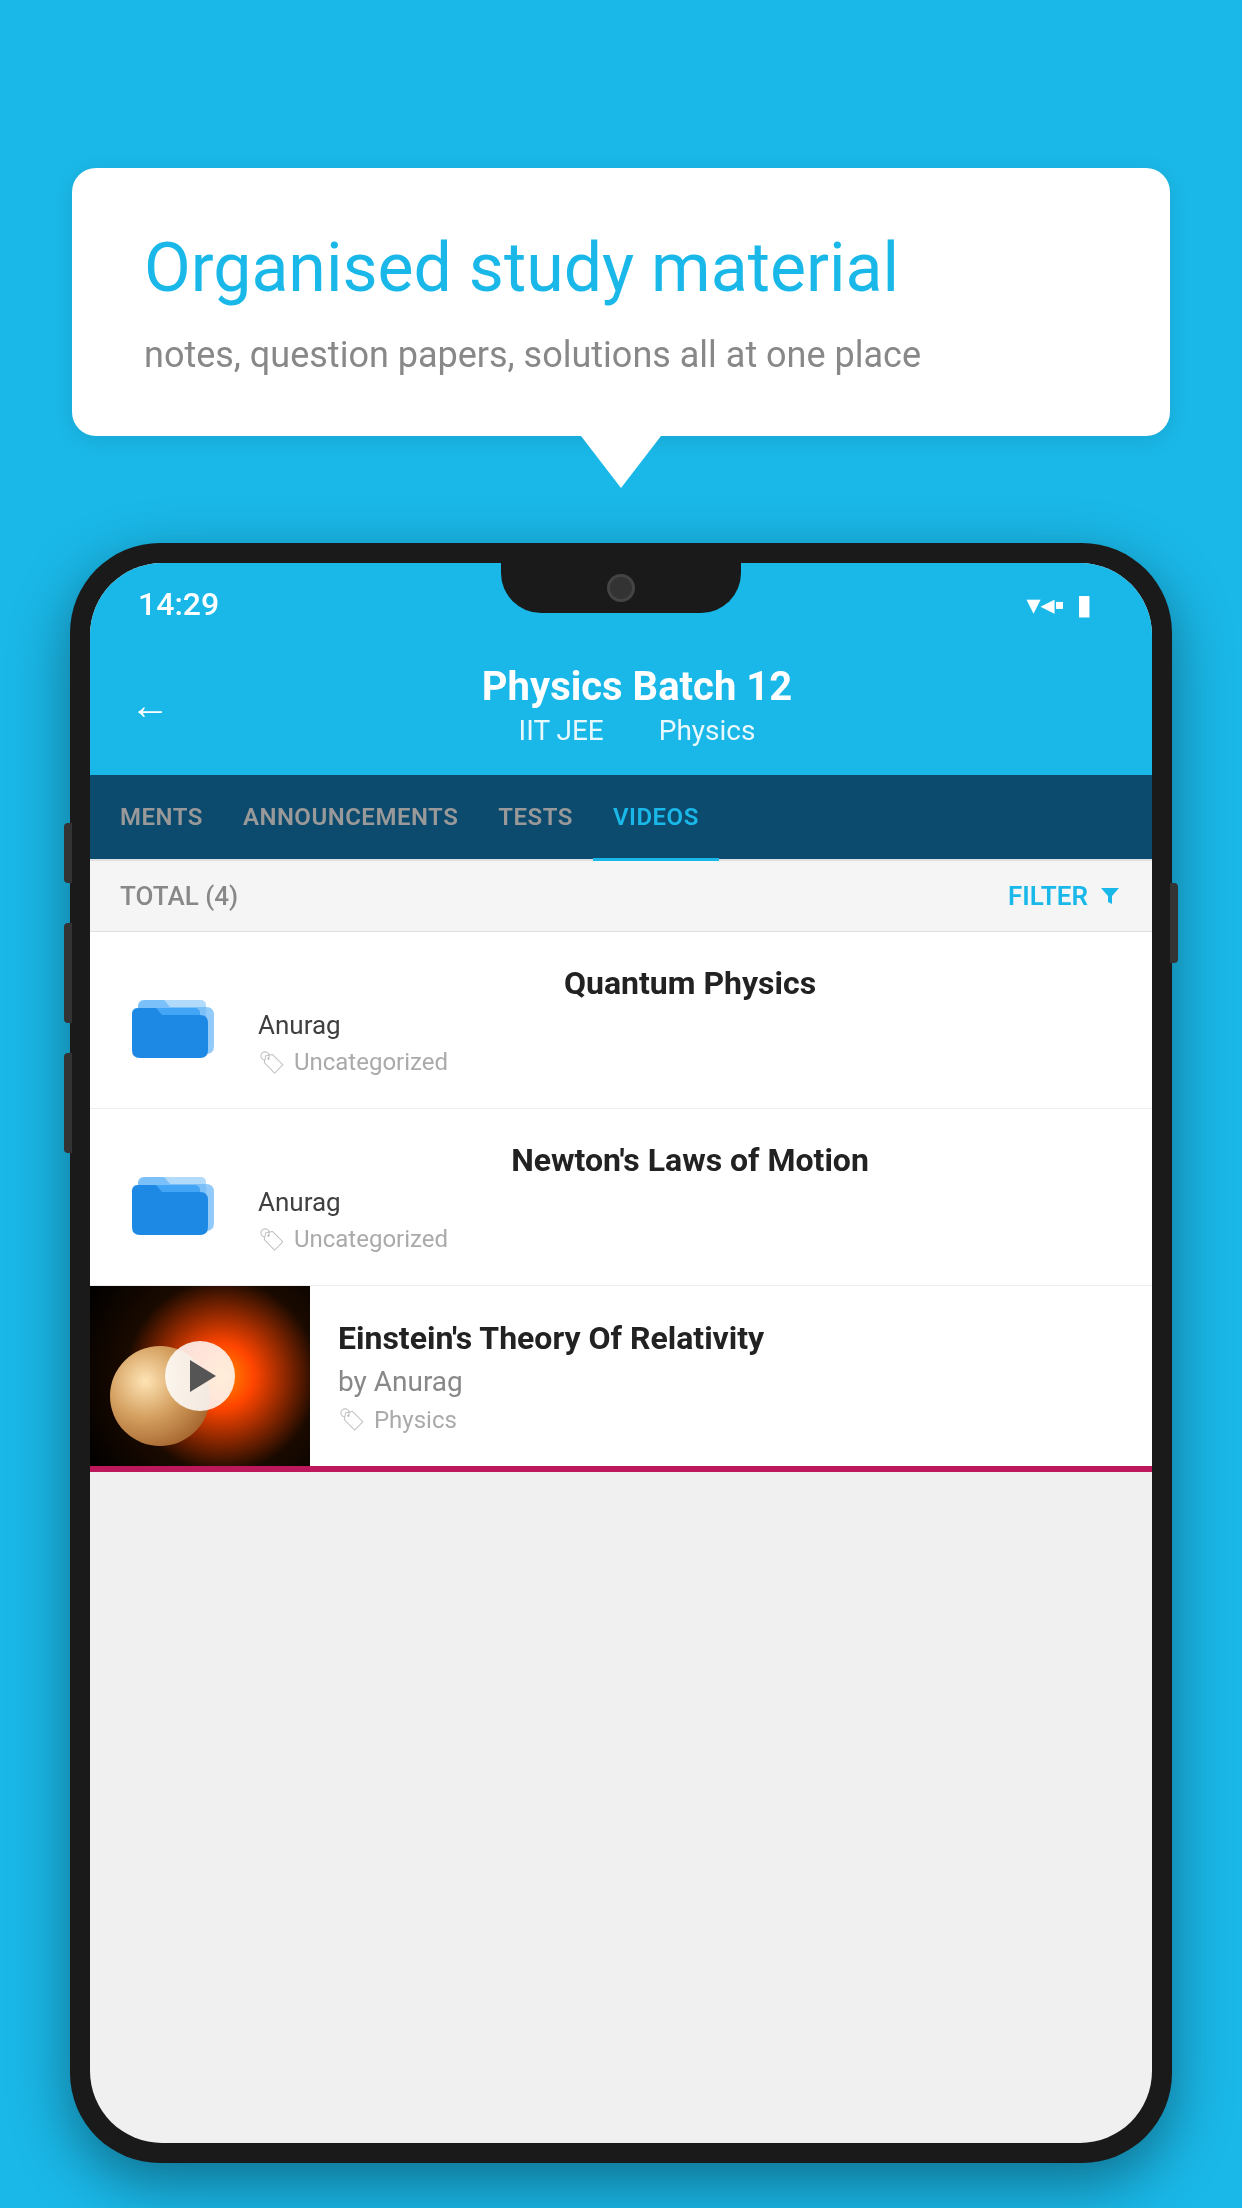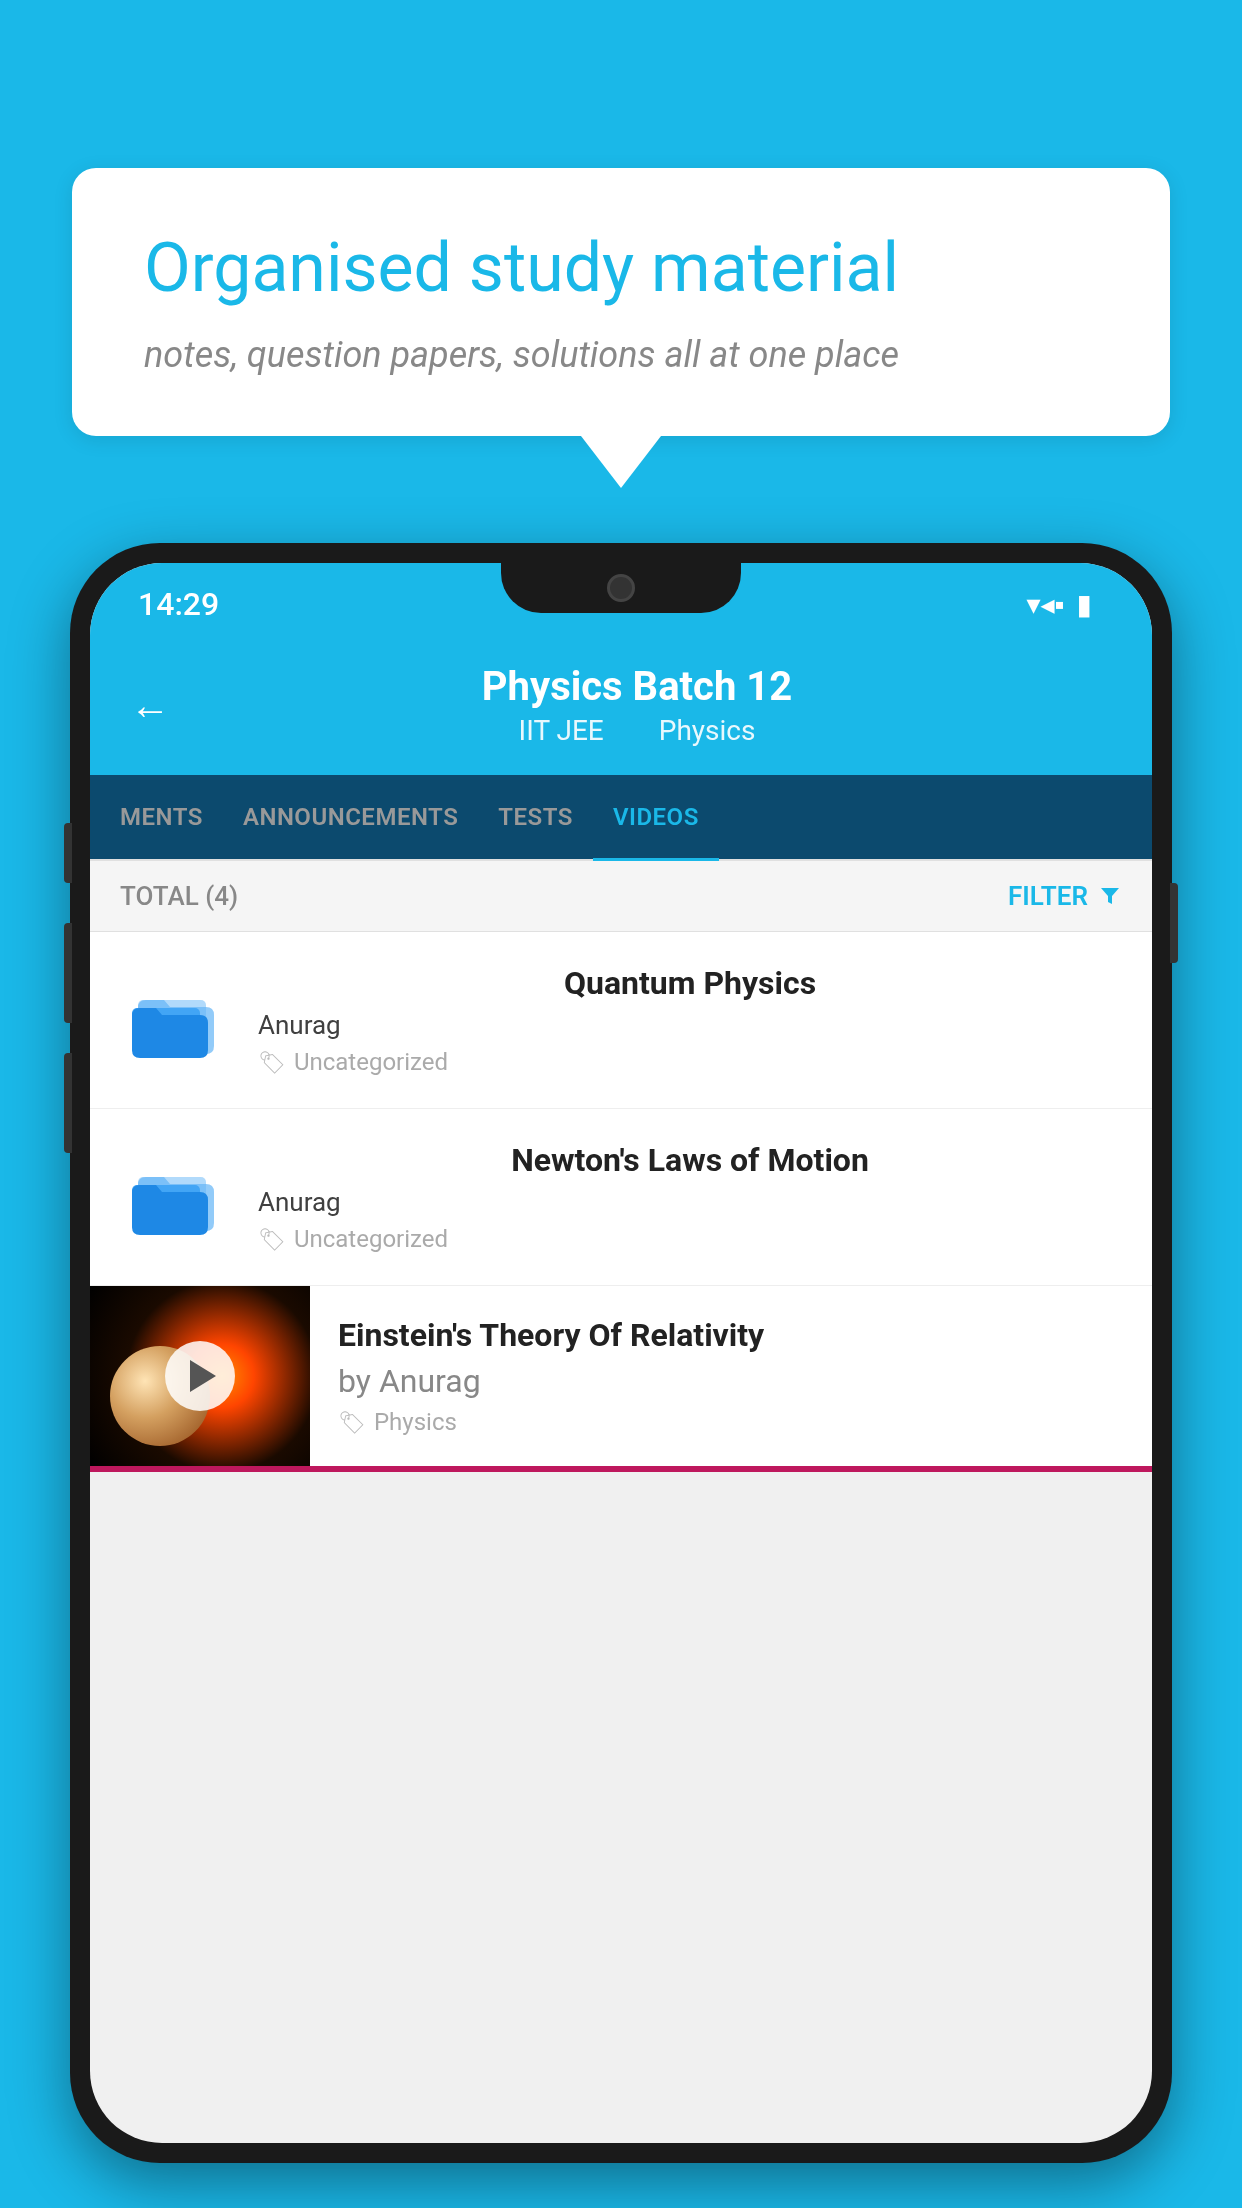--- a/index.html
+++ b/index.html
@@ -33,21 +33,20 @@
       font-weight: 400;
       color: #1ab8e8;
       line-height: 1.2;
       margin-bottom: 24px;
     }
 
     .speech-bubble-subtitle {
       font-size: 36px;
       color: #888;
       font-weight: 400;
-      font-style: italic;
     }
 
     
     .speech-bubble-arrow {
       width: 0;
       height: 0;
       border-left: 40px solid transparent;
       border-right: 40px solid transparent;
       border-top: 52px solid white;
       margin: 0 auto;
@@ -384,21 +383,21 @@
     }
 
     .thumb-title {
       font-size: 32px;
       font-weight: 700;
       color: #222;
       margin-bottom: 8px;
     }
 
     .thumb-author {
-      font-size: 32px;
+      font-size: 28px;
       color: #888;
       margin-bottom: 8px;
     }
 
     .thumb-tag {
       display: flex;
       align-items: center;
       gap: 8px;
       color: #aaa;
       font-size: 24px;

